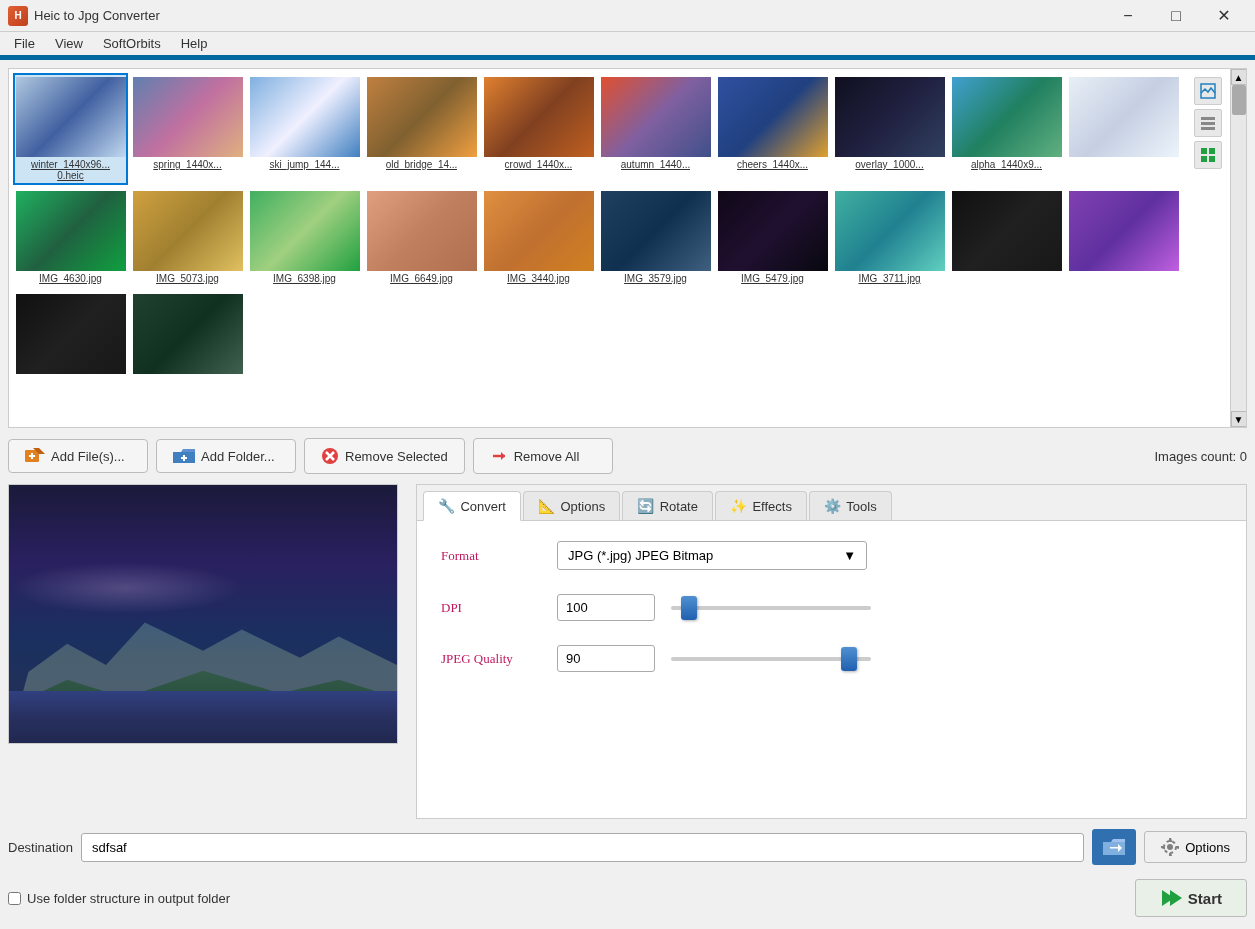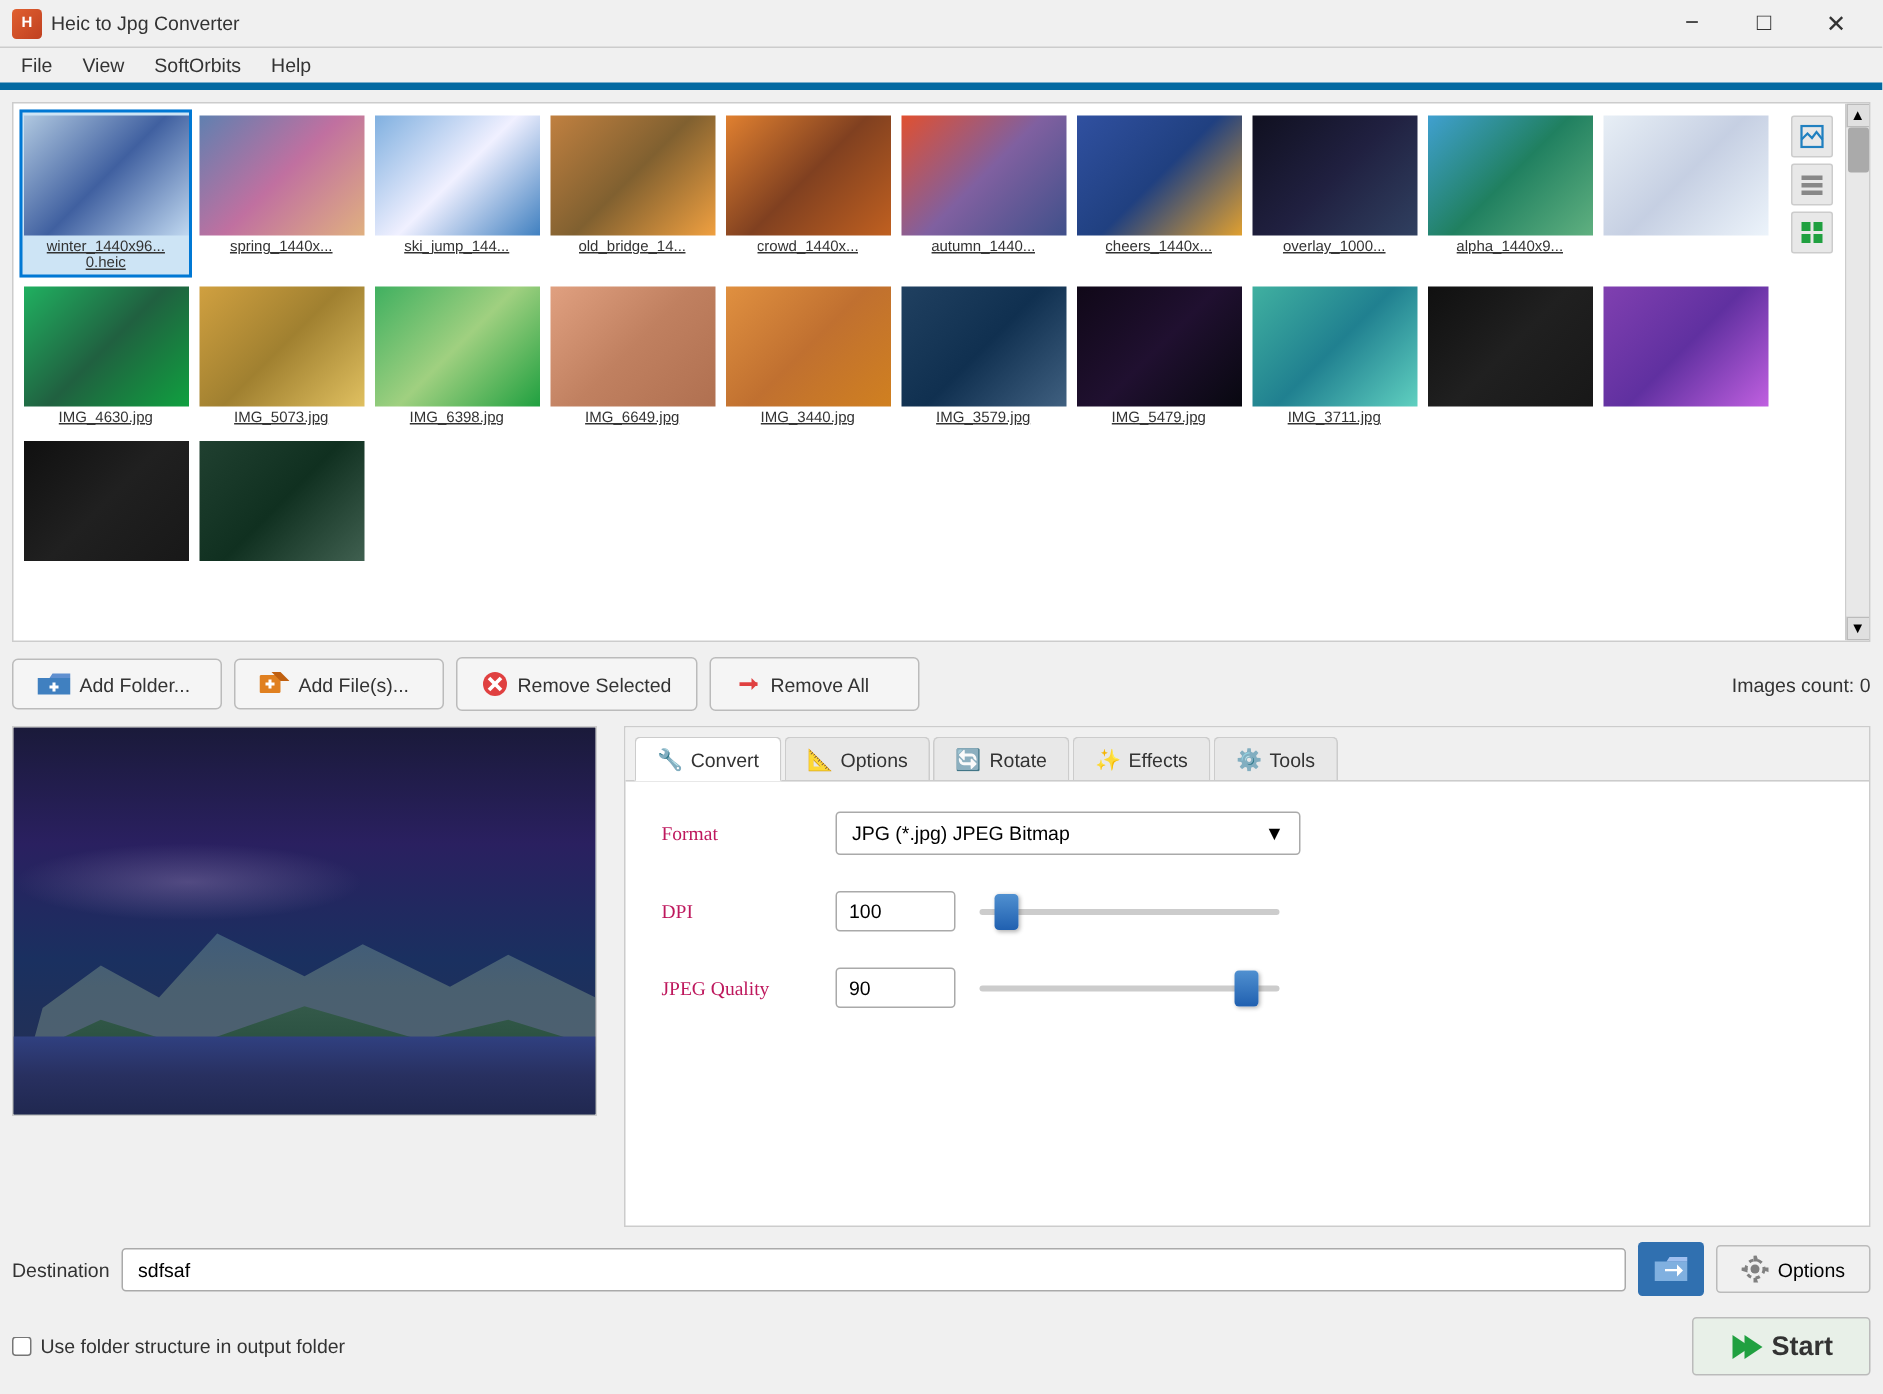--- a/index.html
+++ b/index.html
@@ -251,21 +251,21 @@
       border-radius: 3px;
       font-size: 13px;
       background: white;
       cursor: pointer;
       display: flex;
       align-items: flex-end;
       justify-content: space-between;
       gap: 16px;
     }
     .setting-input {
-      width: 80px;
+      width: 98px;
       padding: 5px 8px;
       border: 1px solid #aaa;
       border-radius: 3px;
       font-size: 13px;
     }
     .slider-container {
       flex: 1;
       max-width: 200px;
       position: relative;
       height: 20px;
@@ -335,21 +335,21 @@
     }
     .start-btn {
       display: flex;
       align-items: center;
       gap: 4px;
       padding: 8px 24px;
       background: #e8f0e8;
       border: 1px solid #bbb;
       border-radius: 3px;
       cursor: pointer;
-      font-size: 18px;
+      font-size: 15px;
       font-weight: bold;
       color: #333;
     }
     .checkbox-row {
       display: flex;
       align-items: center;
       gap: 6px;
       font-size: 13px;
       color: #333;
     }
@@ -524,36 +524,36 @@
           <rect x="9" y="1" width="6" height="6" fill="#20a040"></rect>
           <rect x="1" y="9" width="6" height="6" fill="#20a040"></rect>
           <rect x="9" y="9" width="6" height="6" fill="#20a040"></rect>
         </svg>
       </div>
     </div>
   </div>
 
   <div class="toolbar">
     <button class="tool-btn">
+      <svg width="20" height="16" viewBox="0 0 20 16">
+        <rect x="0" y="2" width="14" height="12" rx="1" fill="#e08020"></rect>
+        <polygon points="8,0 14,0 20,6 14,6" fill="#c06010"></polygon>
+        <line x1="4" y1="8" x2="10" y2="8" stroke="white" stroke-width="2"></line>
+        <line x1="7" y1="5" x2="7" y2="11" stroke="white" stroke-width="2"></line>
+      </svg>
+      <span>Add File(s)...</span>
+    </button>
+    <button class="tool-btn">
       <svg width="22" height="16" viewBox="0 0 22 16">
         <path d="M0,4 L0,15 L22,15 L22,4 Z" fill="#4080c0"></path>
         <path d="M0,4 L8,4 L10,1 L22,1 L22,4 Z" fill="#6090d0"></path>
         <line x1="8" y1="10" x2="14" y2="10" stroke="white" stroke-width="2"></line>
         <line x1="11" y1="7" x2="11" y2="13" stroke="white" stroke-width="2"></line>
       </svg>
       <span>Add Folder...</span>
-    </button>
-    <button class="tool-btn">
-      <svg width="20" height="16" viewBox="0 0 20 16">
-        <rect x="0" y="2" width="14" height="12" rx="1" fill="#e08020"></rect>
-        <polygon points="8,0 14,0 20,6 14,6" fill="#c06010"></polygon>
-        <line x1="4" y1="8" x2="10" y2="8" stroke="white" stroke-width="2"></line>
-        <line x1="7" y1="5" x2="7" y2="11" stroke="white" stroke-width="2"></line>
-      </svg>
-      <span>Add File(s)...</span>
     </button>
     <button class="tool-btn remove-sel">
       <svg width="18" height="18" viewBox="0 0 18 18">
         <circle cx="9" cy="9" r="8" fill="#e04040"></circle>
         <line x1="5" y1="5" x2="13" y2="13" stroke="white" stroke-width="2.5"></line>
         <line x1="13" y1="5" x2="5" y2="13" stroke="white" stroke-width="2.5"></line>
       </svg>
       <span>Remove Selected</span>
     </button>
     <button class="tool-btn remove-all">

